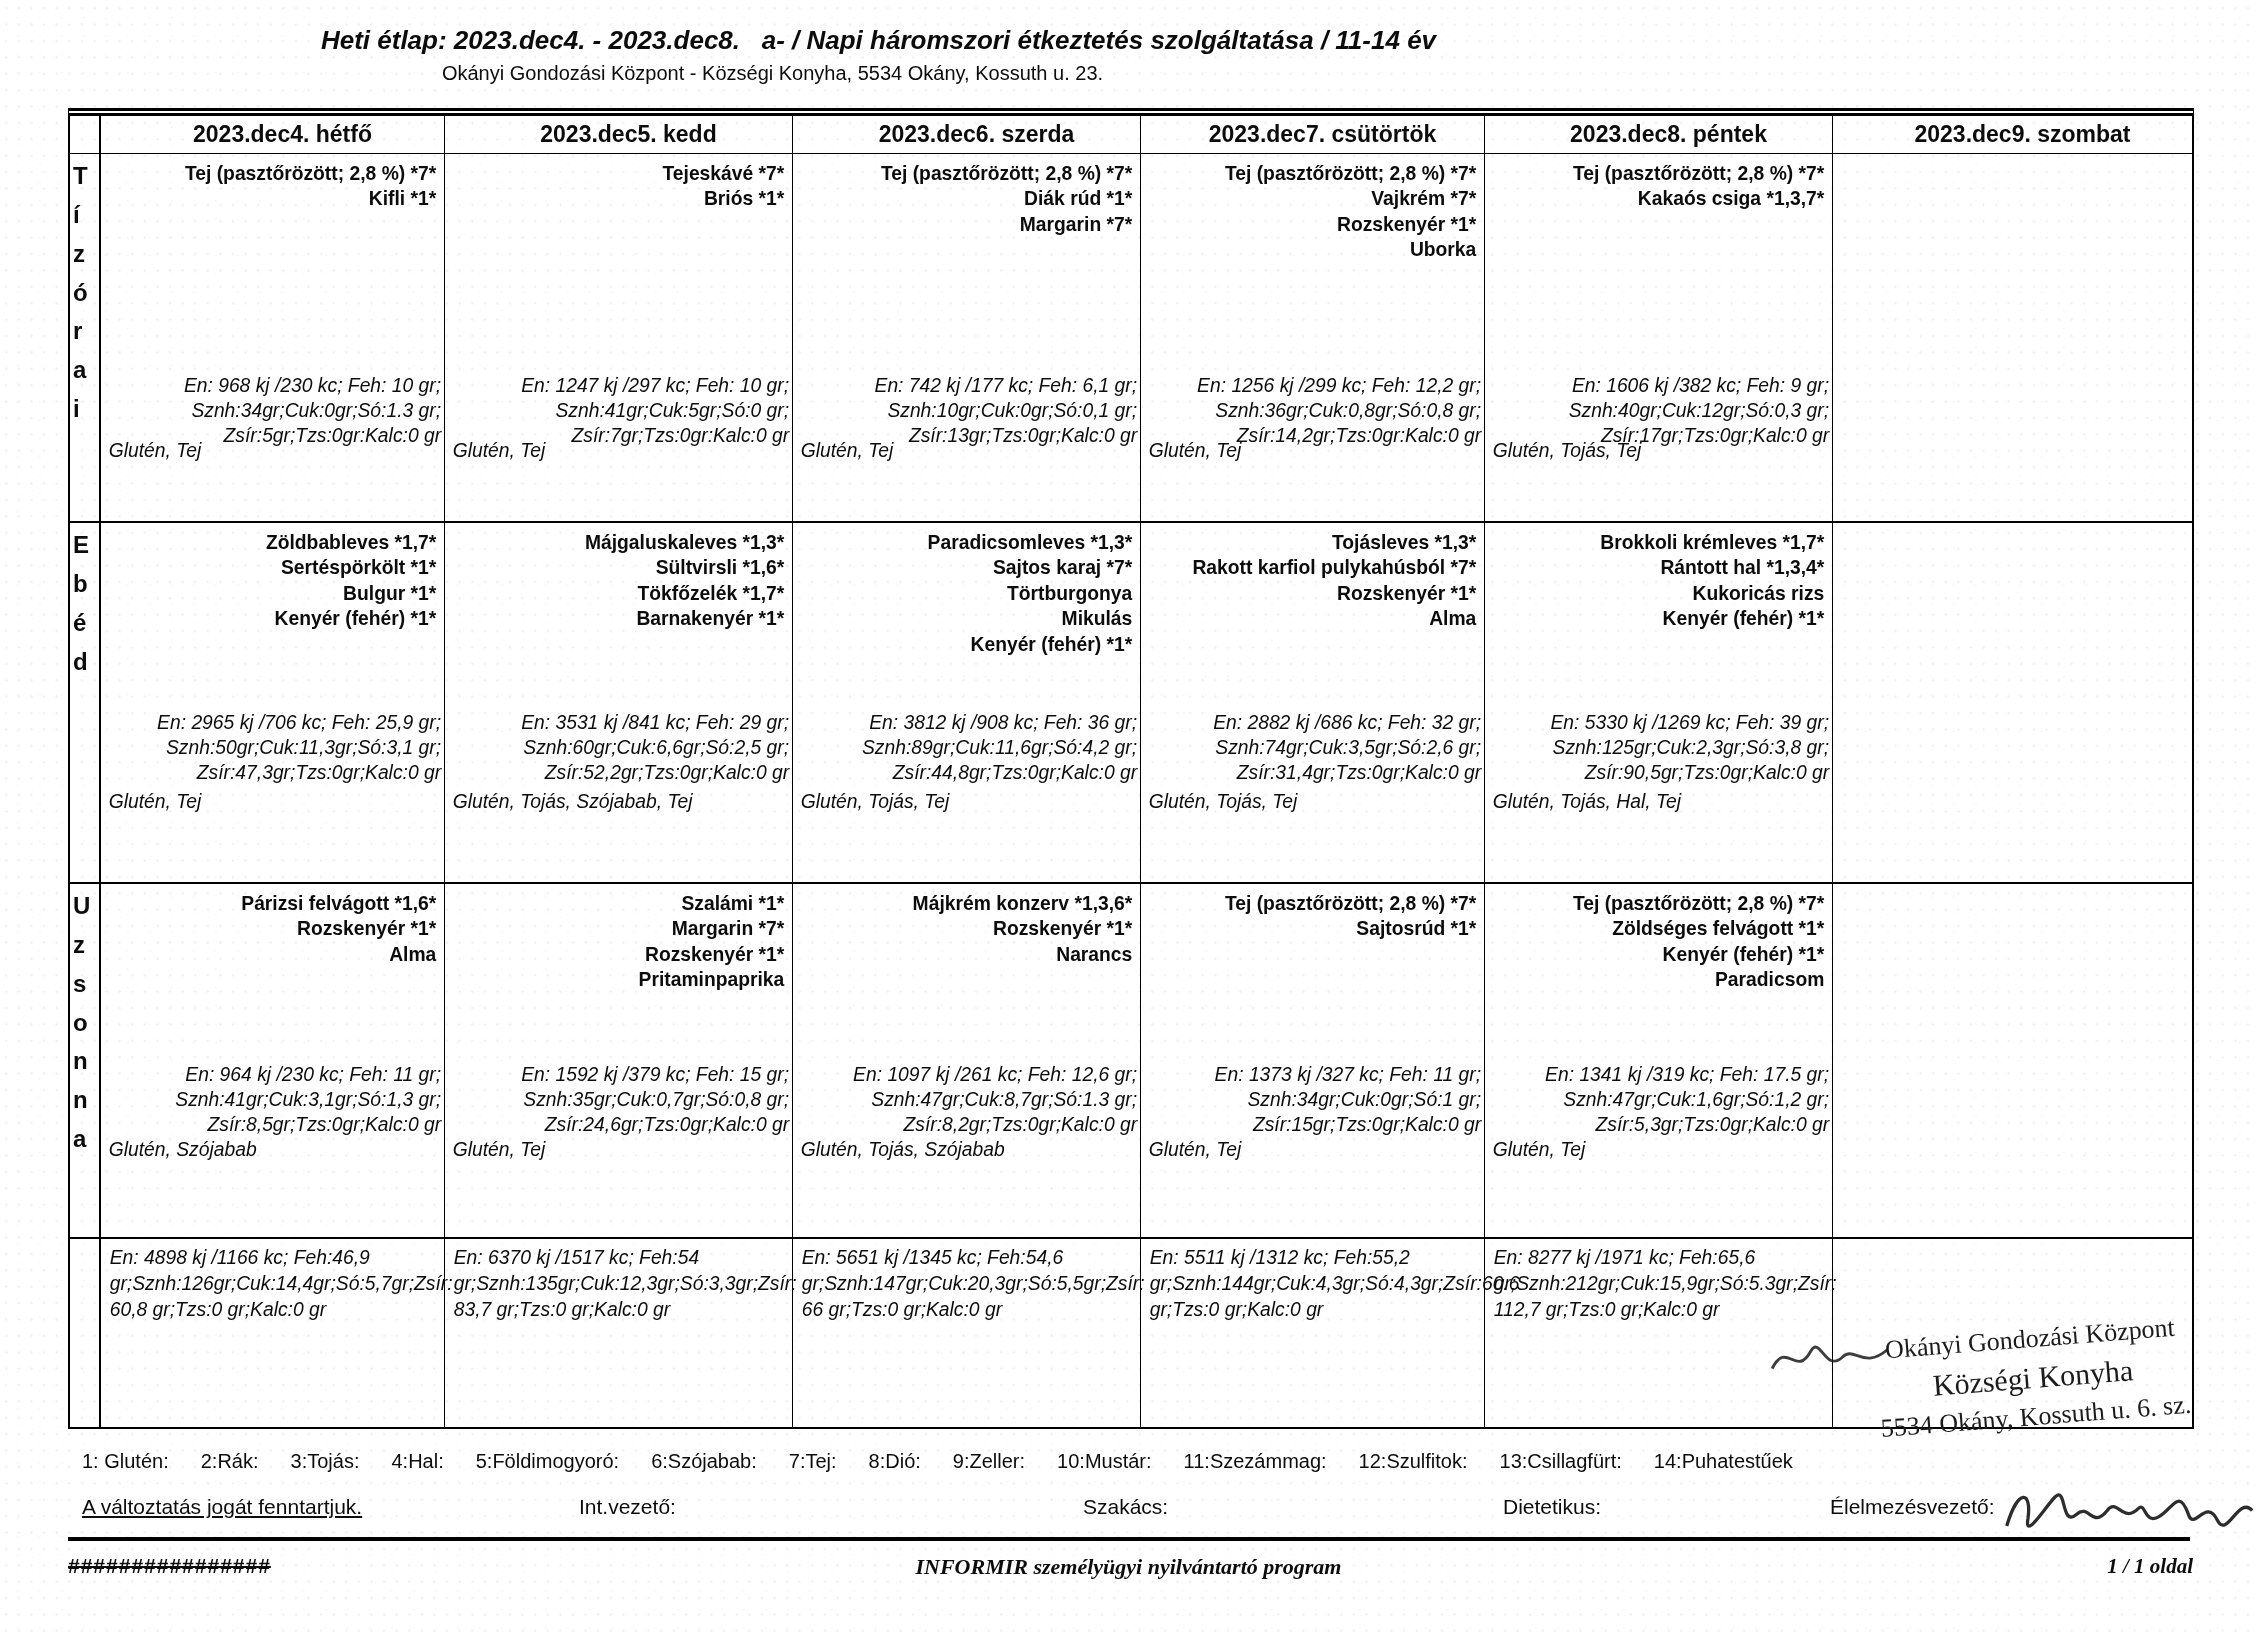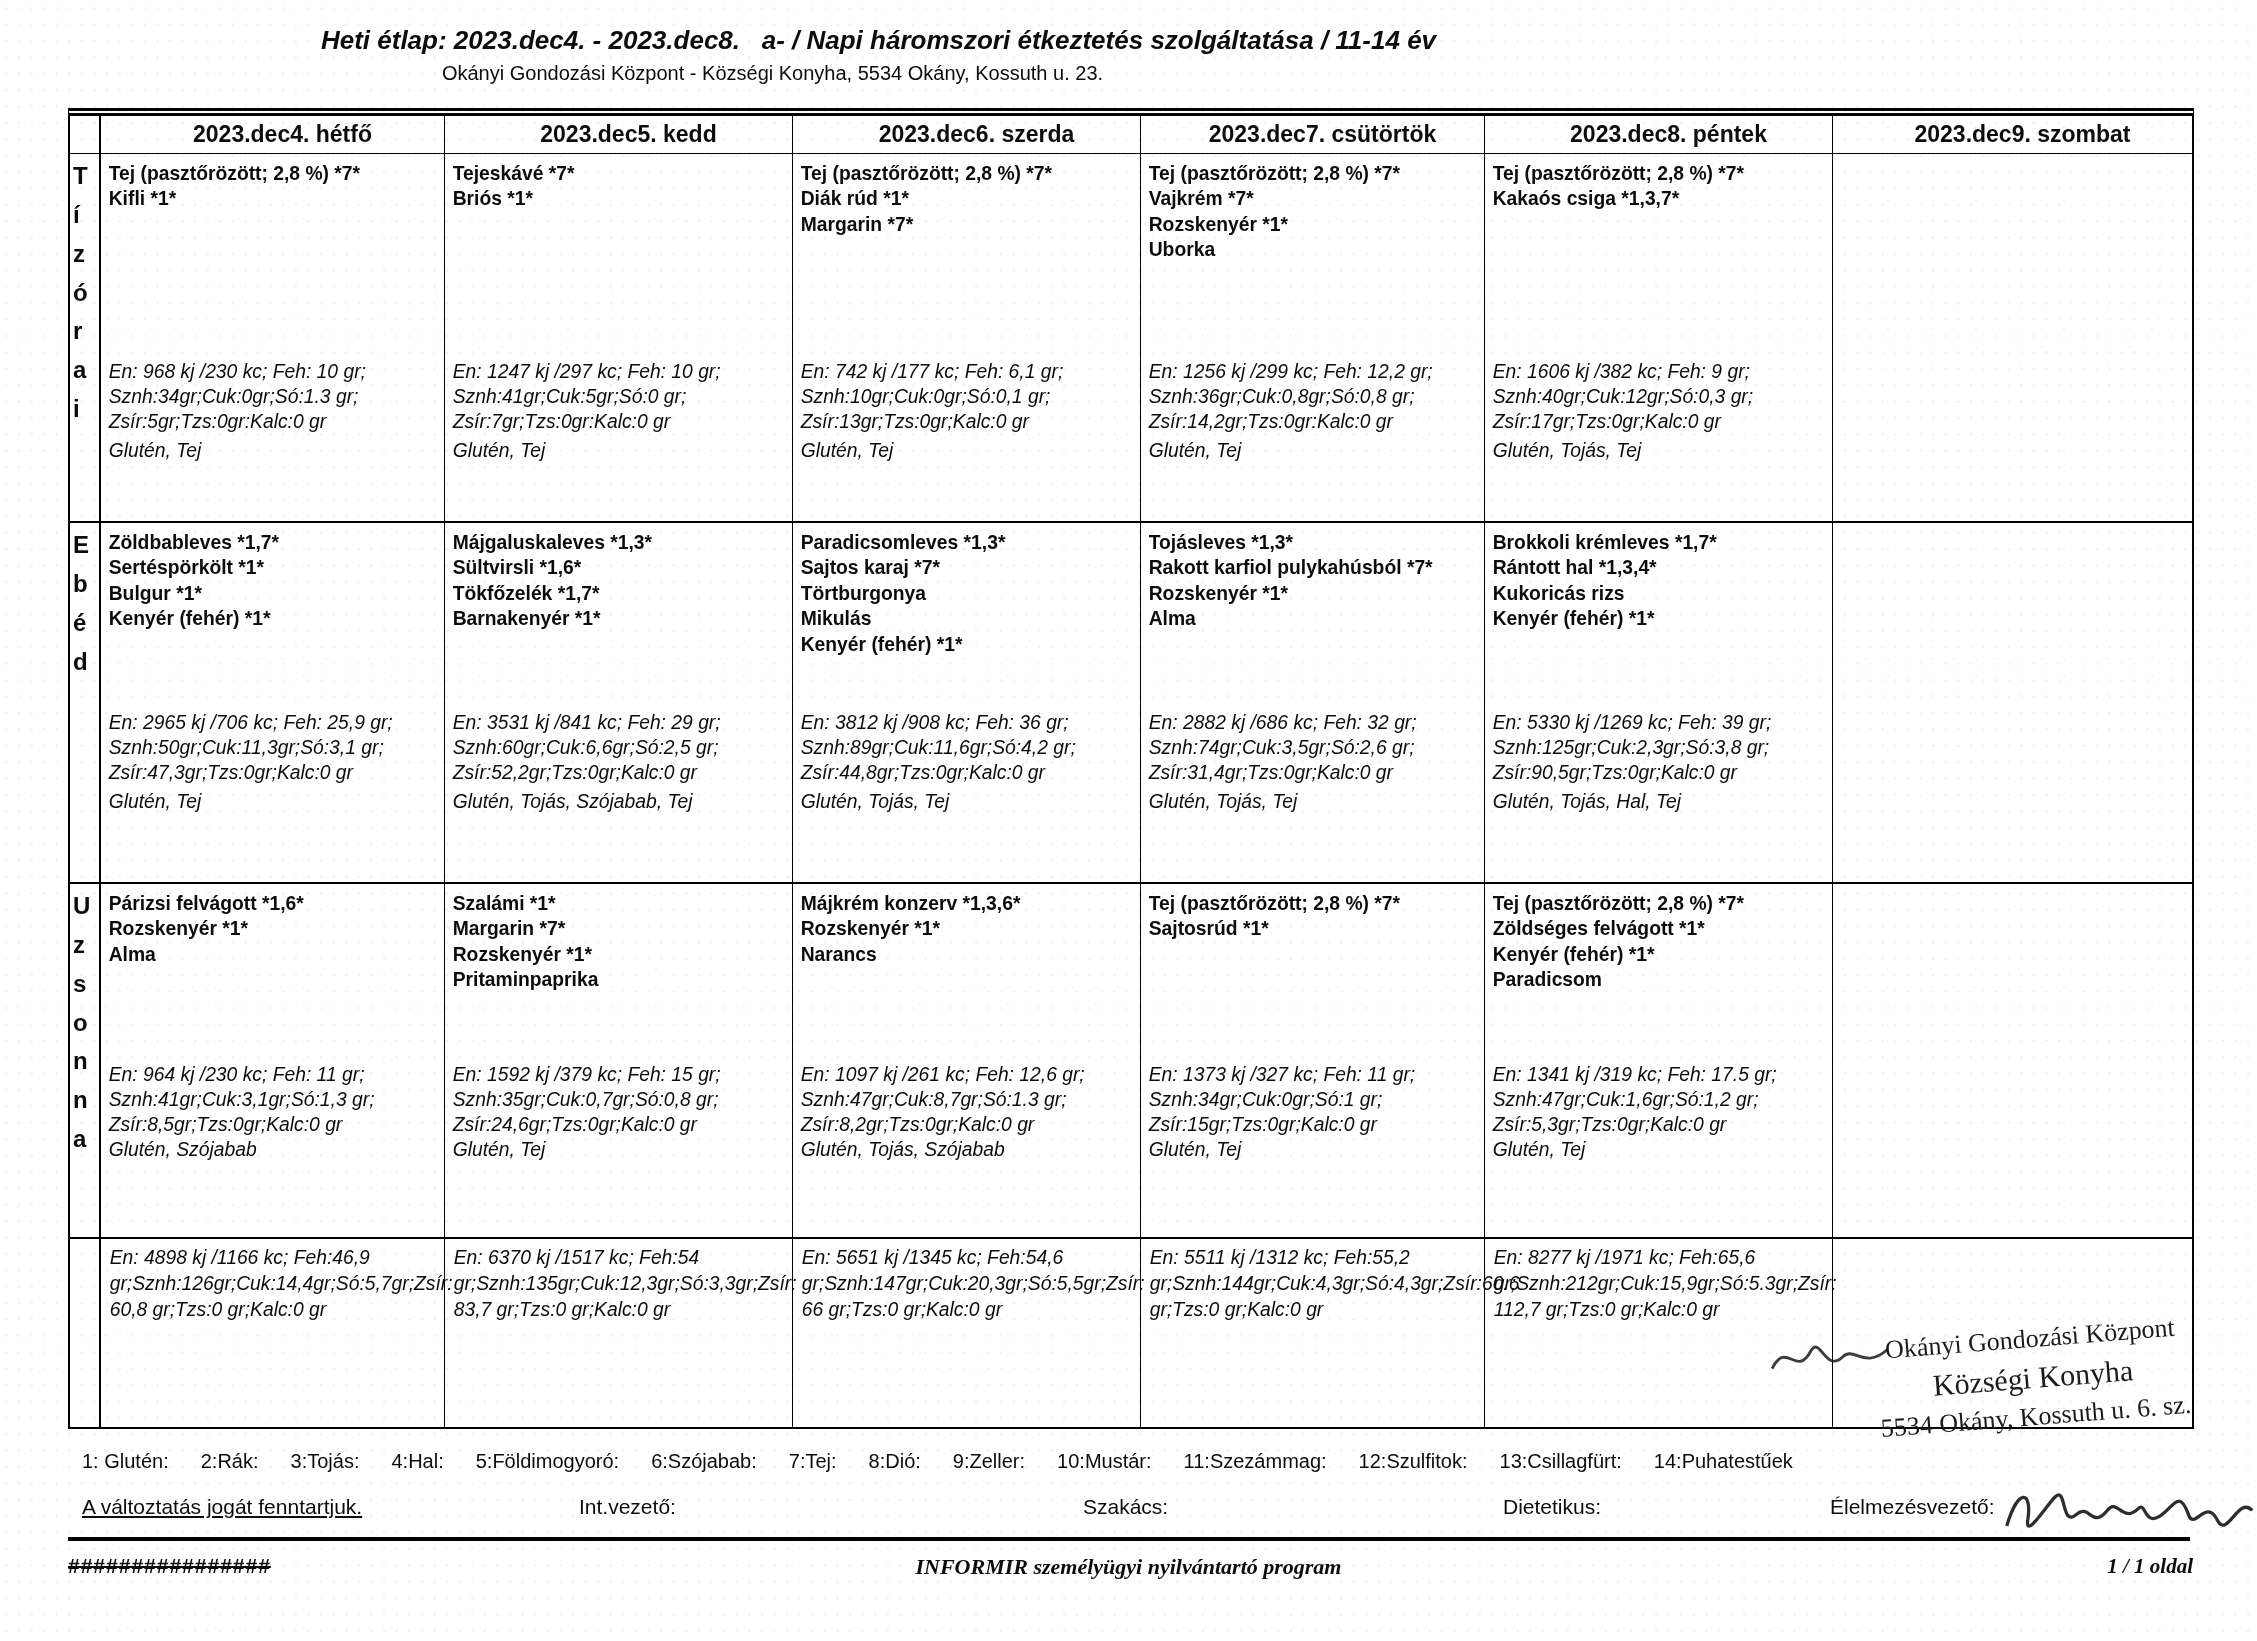--- a/index.html
+++ b/index.html
@@ -21,25 +21,25 @@
   .trow{display:grid;grid-template-columns:31px 344px 348px 348px 344px 348px auto;}
   .cell{border-right:1.9px solid #000;position:relative;box-sizing:border-box;padding-left:20px;}
   .cell:last-child{border-right:none;}
   .label-col{border-right:2.9px solid #000;}
   .header-row{height:37px;border-bottom:1.9px solid #000;}
   .day-header{display:flex;align-items:center;justify-content:center;
     font-weight:bold;font-size:23px;}
   .meal-row{border-bottom:2.9px solid #000;}
   .row-a{height:367px}.row-b{height:359px}.row-c{height:353px}
   .totals-row{height:188px}
-  .menu-cell{padding:4.8px 7.7px;}
+  .menu-cell{padding:4.8px 7.7px;text-align:right;}
   .menu-item{font-weight:bold;font-size:19.3px;line-height:1.32;}
   .menu-items{padding-top:1.9px;}
   .nutrition{position:absolute;left:7.7px;right:2.9px;font-style:italic;font-size:19.3px;line-height:1.3;}
-  .row-a .nutrition{top:205px}.row-b .nutrition{top:187px}.row-c .nutrition{top:178px}
+  .row-a .nutrition{top:219px}.row-b .nutrition{top:187px}.row-c .nutrition{top:178px}
   .allergens{position:absolute;left:7.7px;font-style:italic;font-size:19.3px;}
   .row-a .allergens{top:286px}.row-b .allergens{top:268px}.row-c .allergens{top:255px}
   .vlabel{padding-top:2.9px;padding-left:2.9px;}
   .vletter{font-weight:bold;font-size:24px;line-height:1.62;}
   .totals-cell{font-style:italic;font-size:19.3px;line-height:1.35;padding:5.8px 8.7px;}
   
   .stamp{position:absolute;left:1784px;top:1321px;width:498px;transform:rotate(-4.5deg);
     text-align:center;font-family:"Liberation Serif", serif;color:#1b1b1b;line-height:1.4;}
   .stamp-line1{font-size:26px;}
   .stamp-line2{font-size:30px;}

